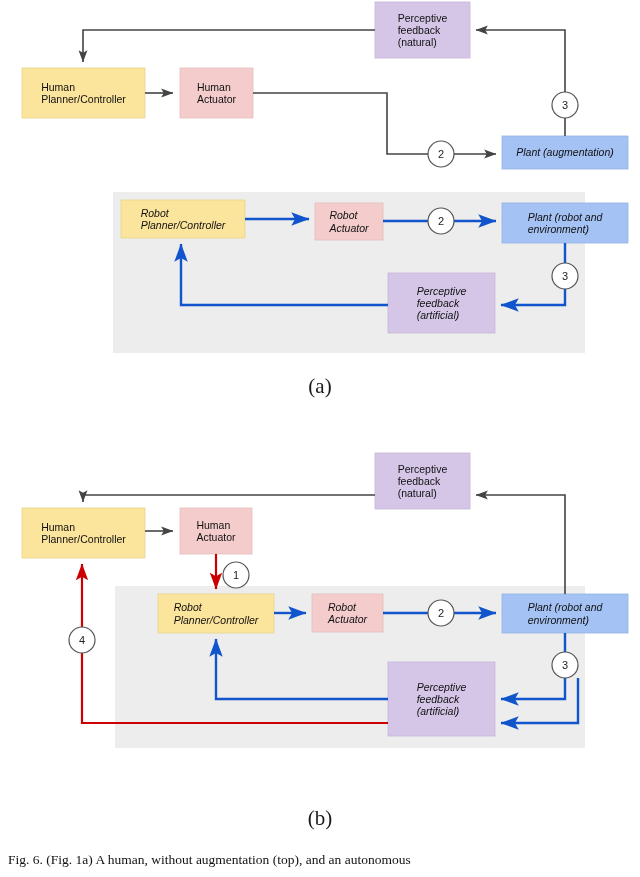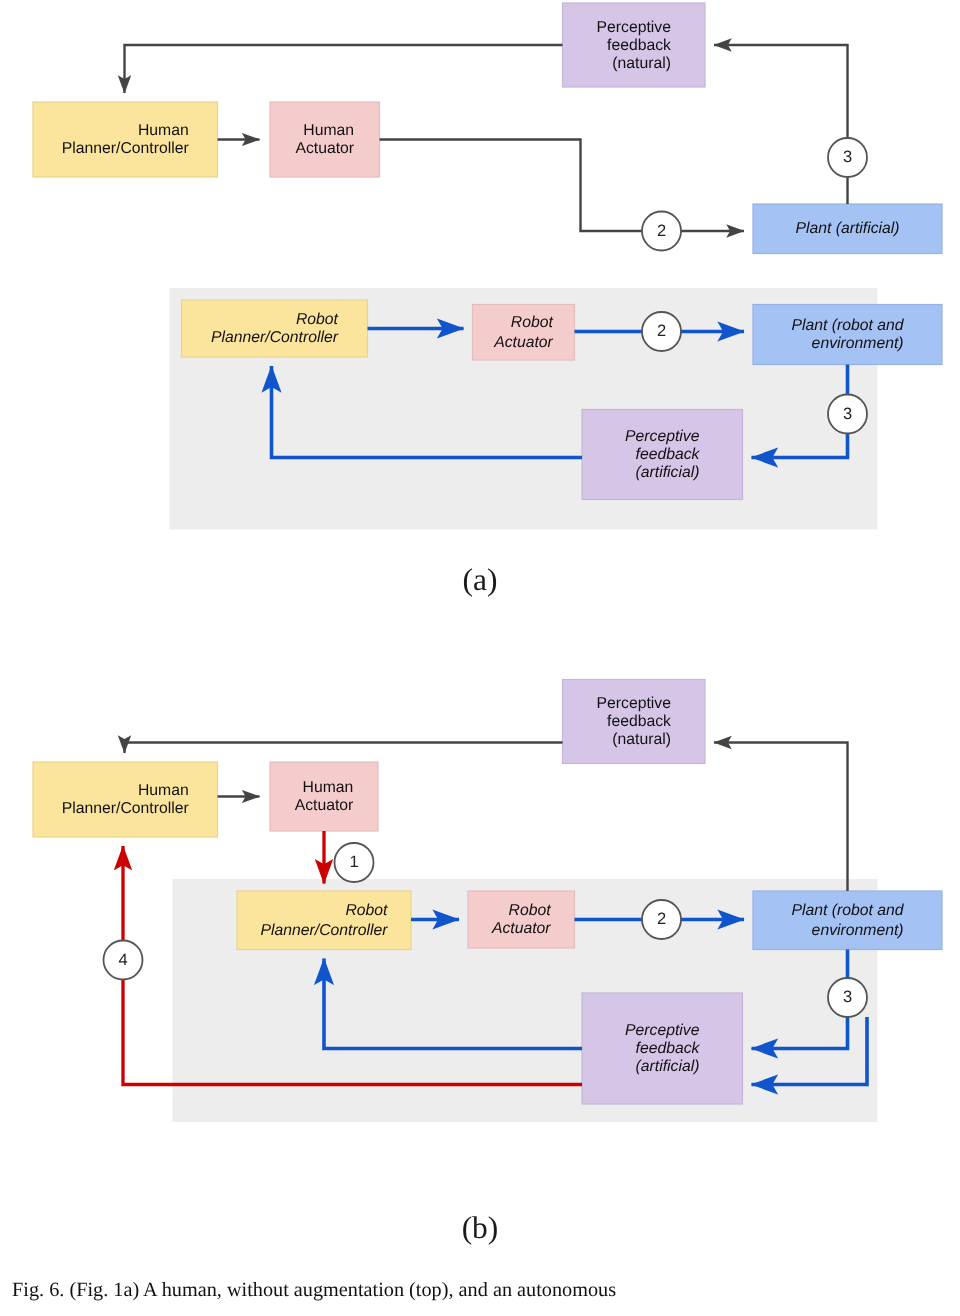--- a/index.html
+++ b/index.html
@@ -2,21 +2,21 @@
 <html><head>
 <meta charset="utf-8">
 <style>
   html,body{margin:0;padding:0;background:#ffffff;}
   body{width:640px;height:877px;overflow:hidden;
        font-family:"Liberation Sans",sans-serif;color:#000;}
   #stage{position:relative;width:640px;height:877px;background:#fff;}
   svg#diagram{position:absolute;left:0;top:0;width:640px;height:877px;display:block;}
   .boxlabel{
     position:absolute;display:flex;align-items:center;justify-content:center;
-    text-align:right;line-height:1.15;font-size:10.5px;color:#111;
+    text-align:left;line-height:1.15;font-size:10.5px;color:#111;
     box-sizing:border-box;pointer-events:none;
   }
   .panel-letter{
     position:absolute;font-size:21px;color:#1a1a1a;text-align:center;
     font-family:"Liberation Serif",serif;
   }
   .node-num{
     position:absolute;display:flex;align-items:center;justify-content:center;
     font-size:11px;color:#222;width:26px;height:26px;
   }
@@ -104,21 +104,21 @@
     <circle cx="82" cy="640" r="13" fill="#ffffff" stroke="#555555" stroke-width="1.2"></circle>
   </svg>
 
   <div class="boxlabel" style="left:22px;top:68px;width:123px;height:50px;white-space:pre-line;">Human
 Planner/Controller</div>
   <div class="boxlabel" style="left:180px;top:68px;width:73px;height:50px;white-space:pre-line;">Human
 Actuator</div>
   <div class="boxlabel" style="left:375px;top:2px;width:95px;height:56px;white-space:pre-line;">Perceptive
 feedback
 (natural)</div>
-  <div class="boxlabel" style="left:502px;top:136px;width:126px;height:33px;font-style:italic;">Plant (artificial)</div>
+  <div class="boxlabel" style="left:502px;top:136px;width:126px;height:33px;font-style:italic;">Plant (augmentation)</div>
 
   <div class="boxlabel" style="left:121px;top:200px;width:124px;height:38px;white-space:pre-line;font-style:italic;">Robot
 Planner/Controller</div>
   <div class="boxlabel" style="left:315px;top:203px;width:68px;height:37px;white-space:pre-line;font-style:italic;">Robot
 Actuator</div>
   <div class="boxlabel" style="left:502px;top:203px;width:126px;height:40px;white-space:pre-line;font-style:italic;">Plant (robot and
 environment)</div>
   <div class="boxlabel" style="left:388px;top:273px;width:107px;height:60px;white-space:pre-line;font-style:italic;">Perceptive
 feedback
 (artificial)</div>

